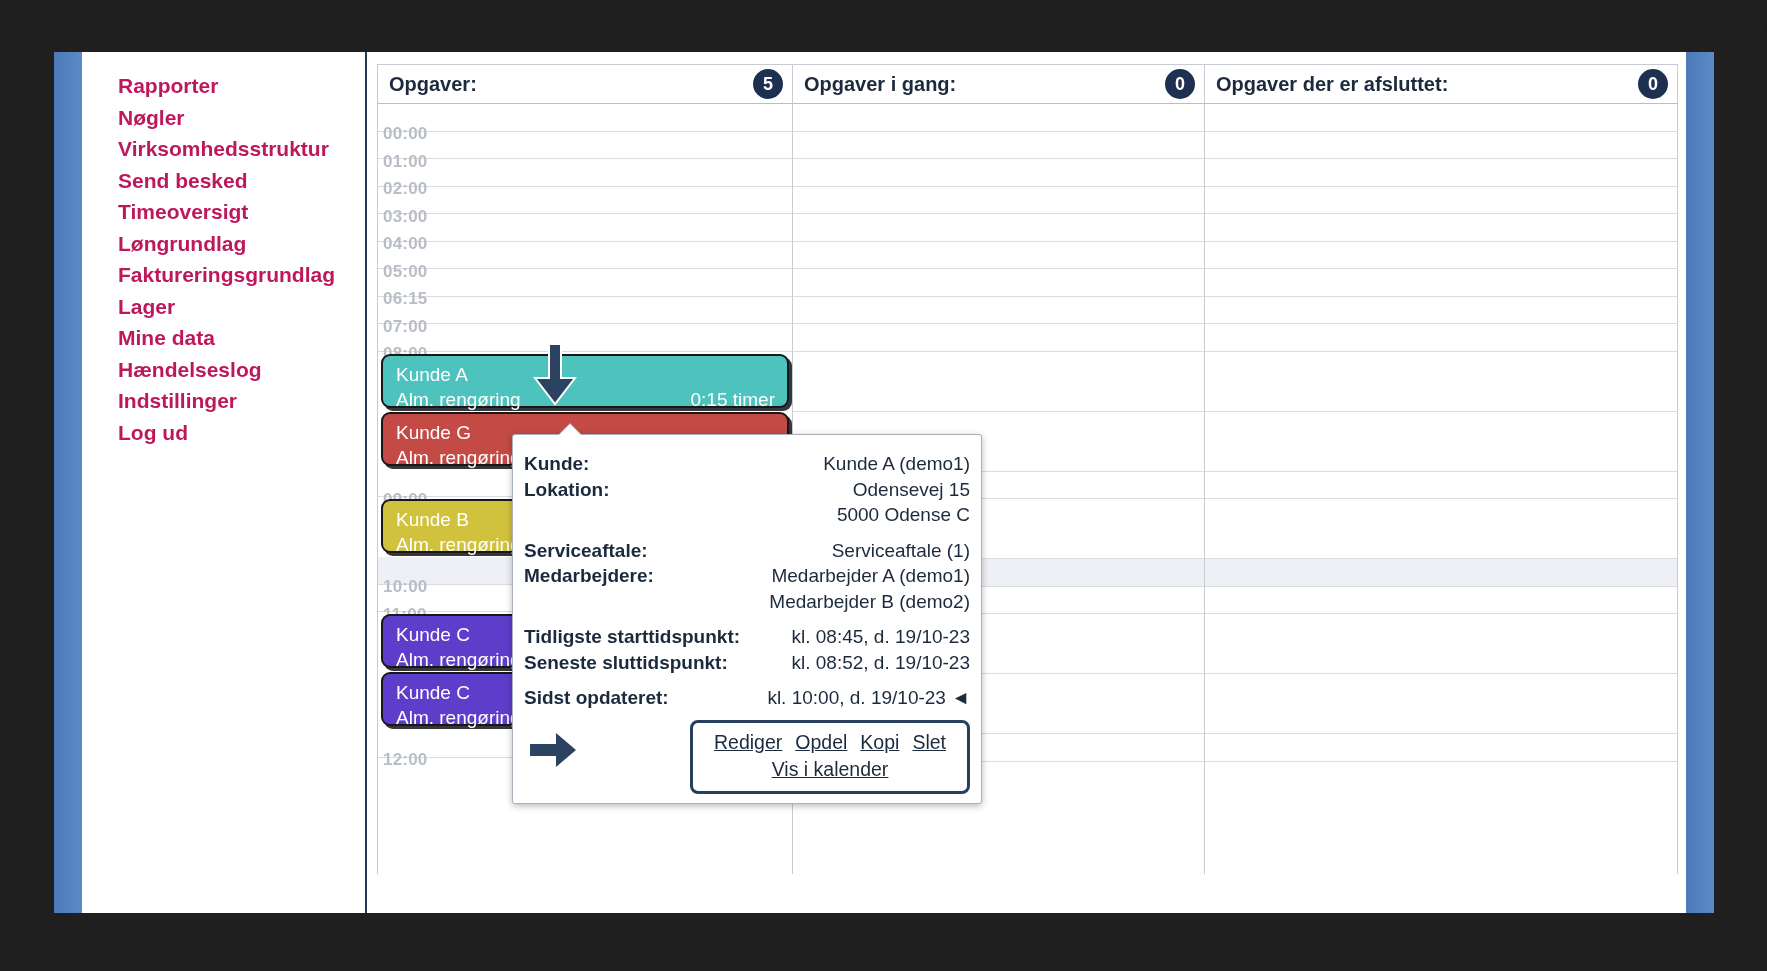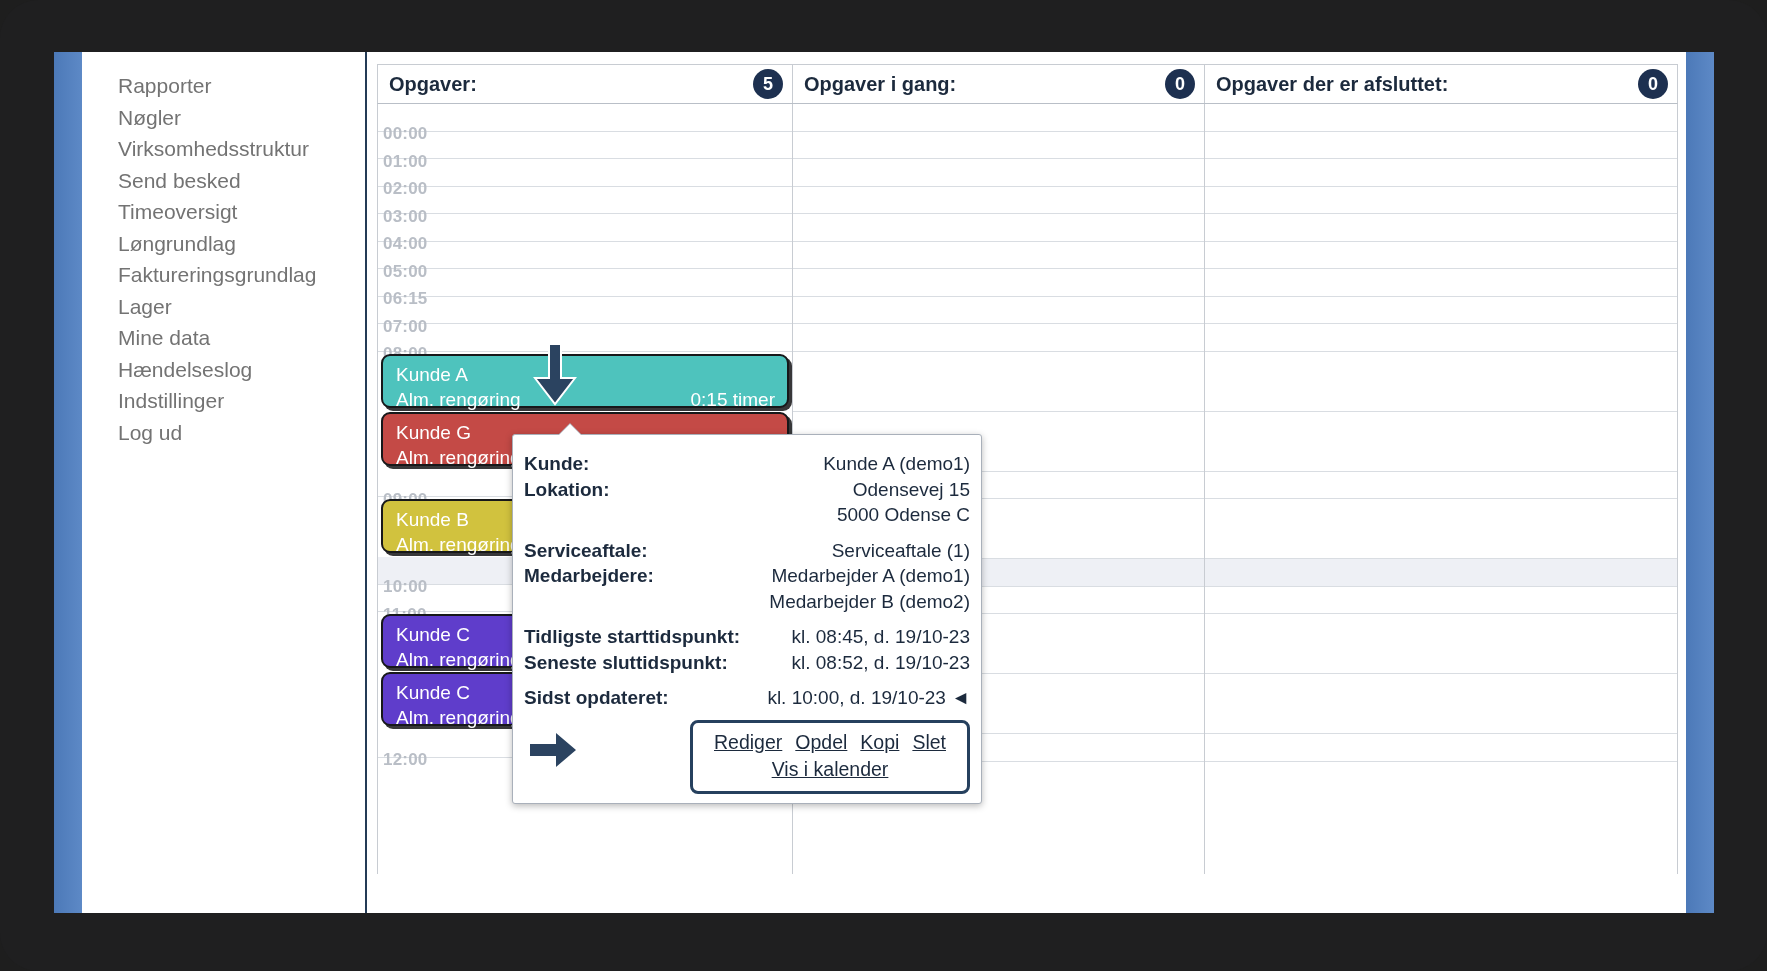--- a/index.html
+++ b/index.html
@@ -43,23 +43,24 @@
     position: absolute;
     left: 28px; top: 0;
     width: 285px; height: 100%;
     background: #ffffff;
     border-right: 2px solid #243b56;
     padding: 18px 0 0 36px;
   }
   .nav-item {
     font-size: 21px;
     line-height: 31.5px;
-    color: #737373;
+    color: #be185d;
     white-space: nowrap;
     cursor: pointer;
+    font-weight: bold;
   }
 
   
   #main {
     position: absolute;
     left: 315px; top: 0;
     right: 28px; bottom: 0;
     background: #ffffff;
     padding: 12px 8px 0 8px;
   }

